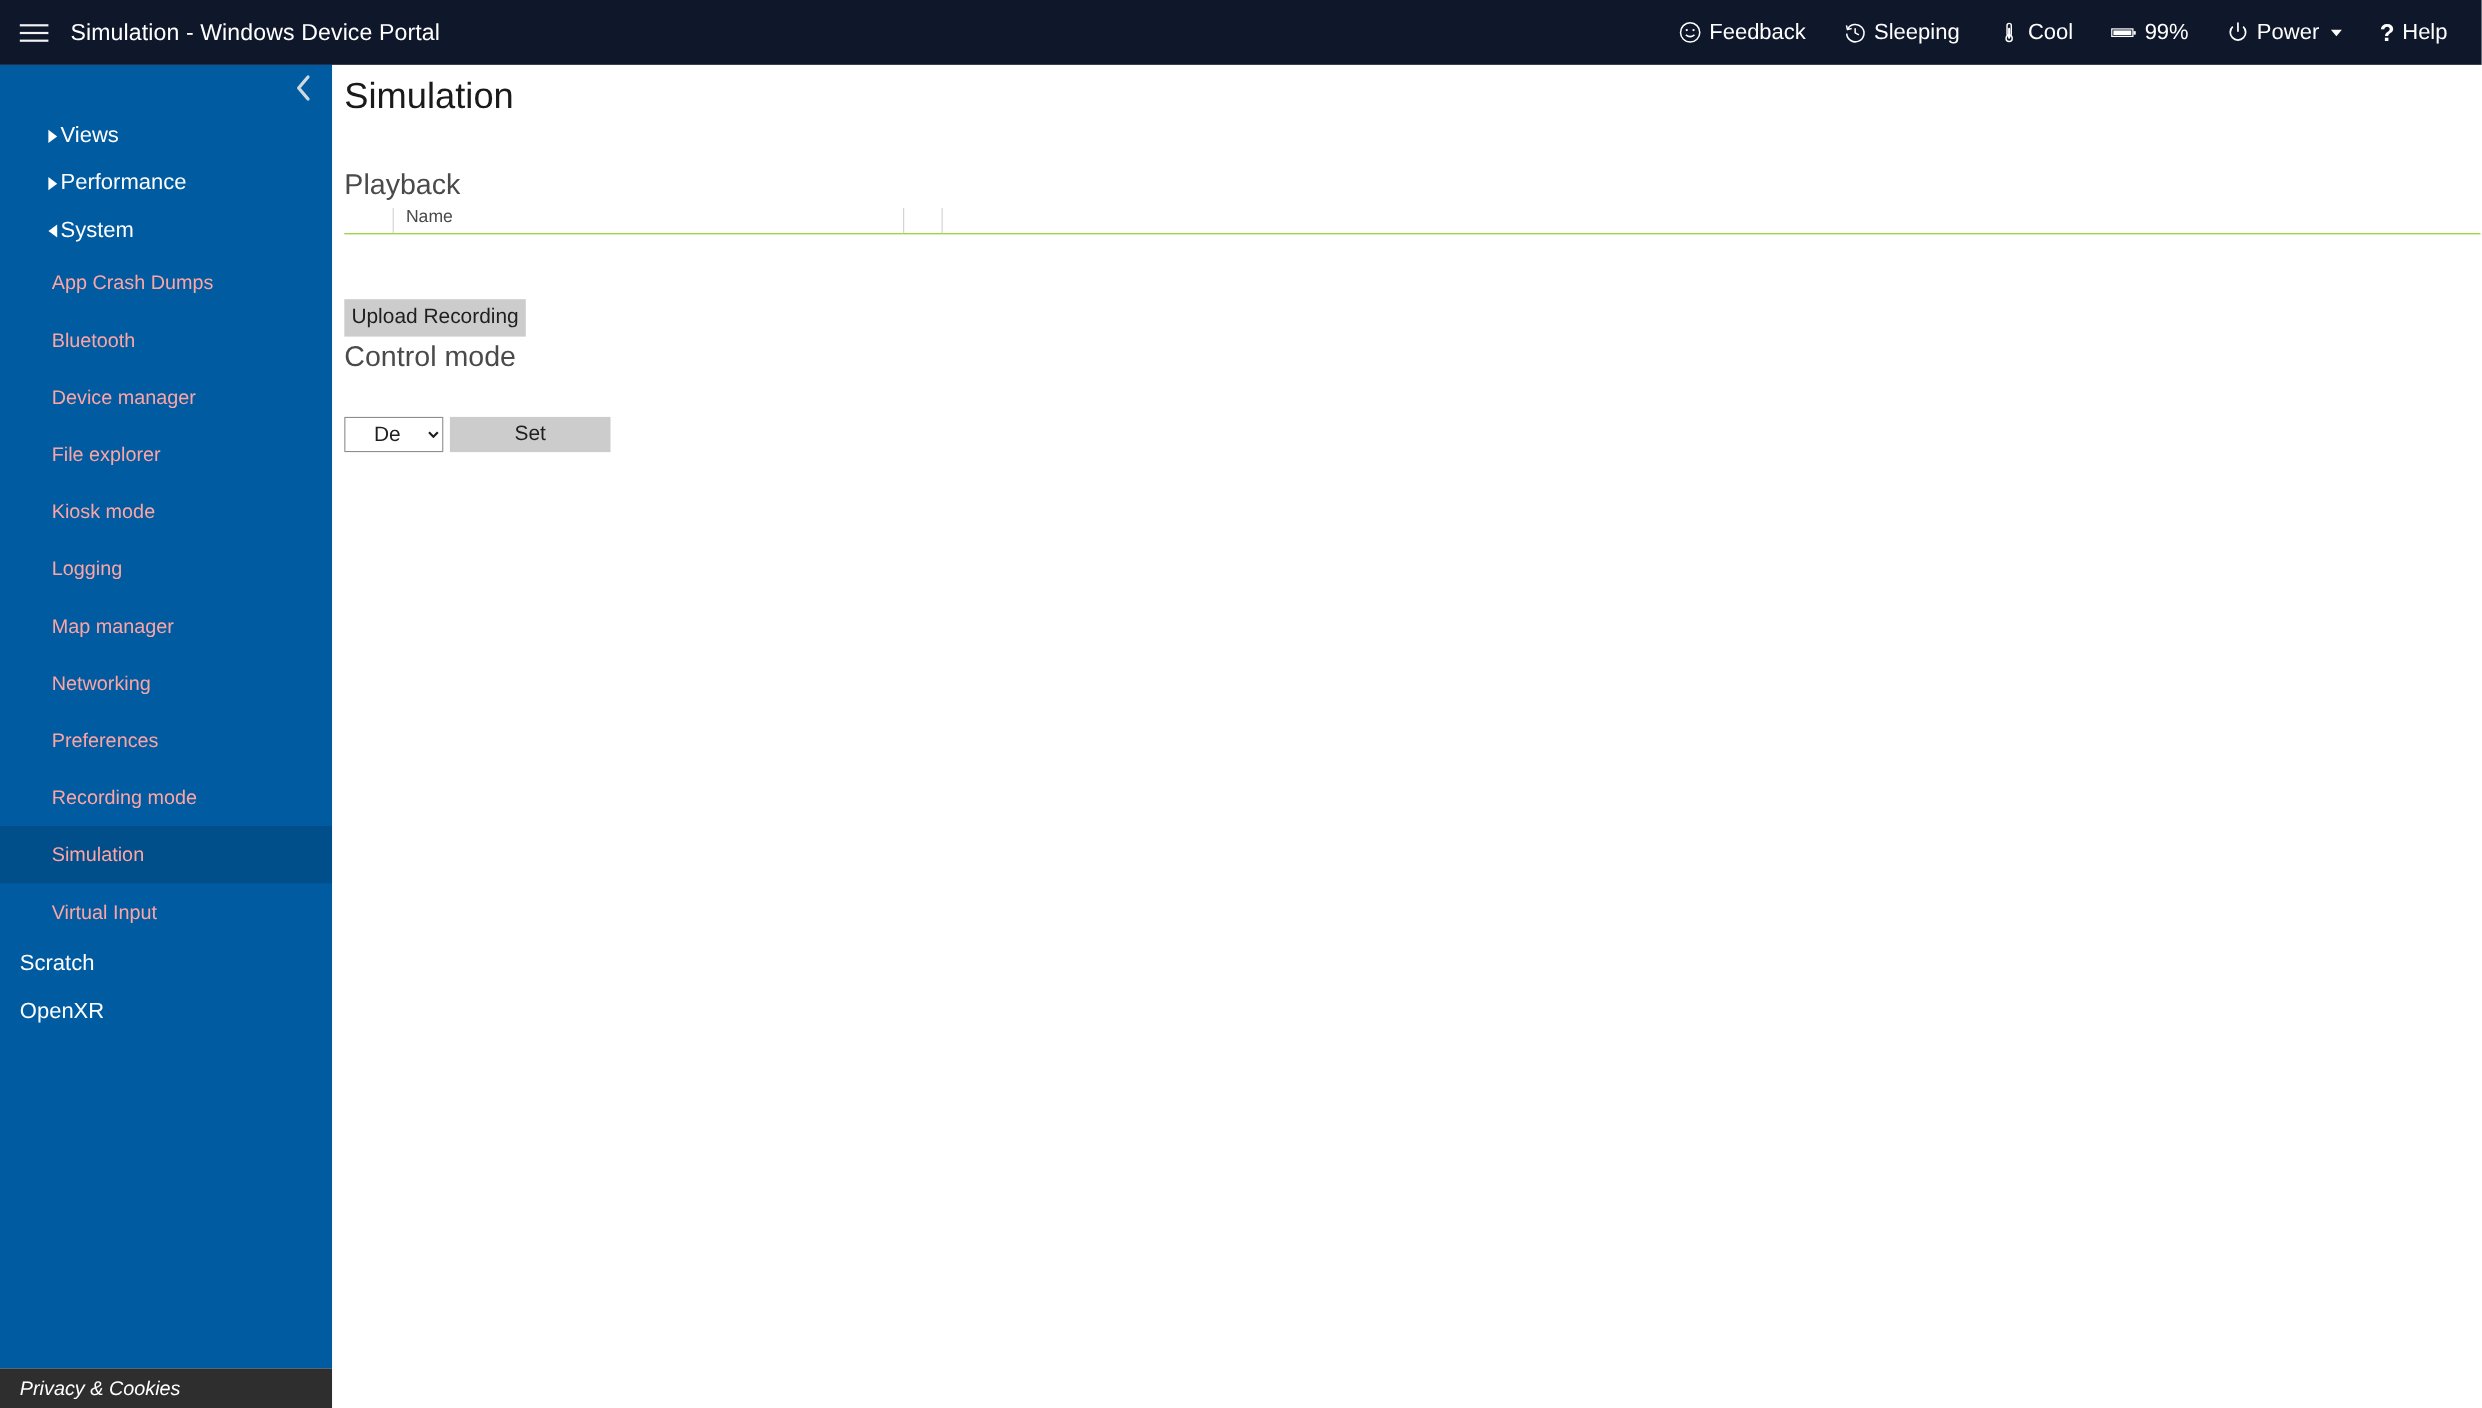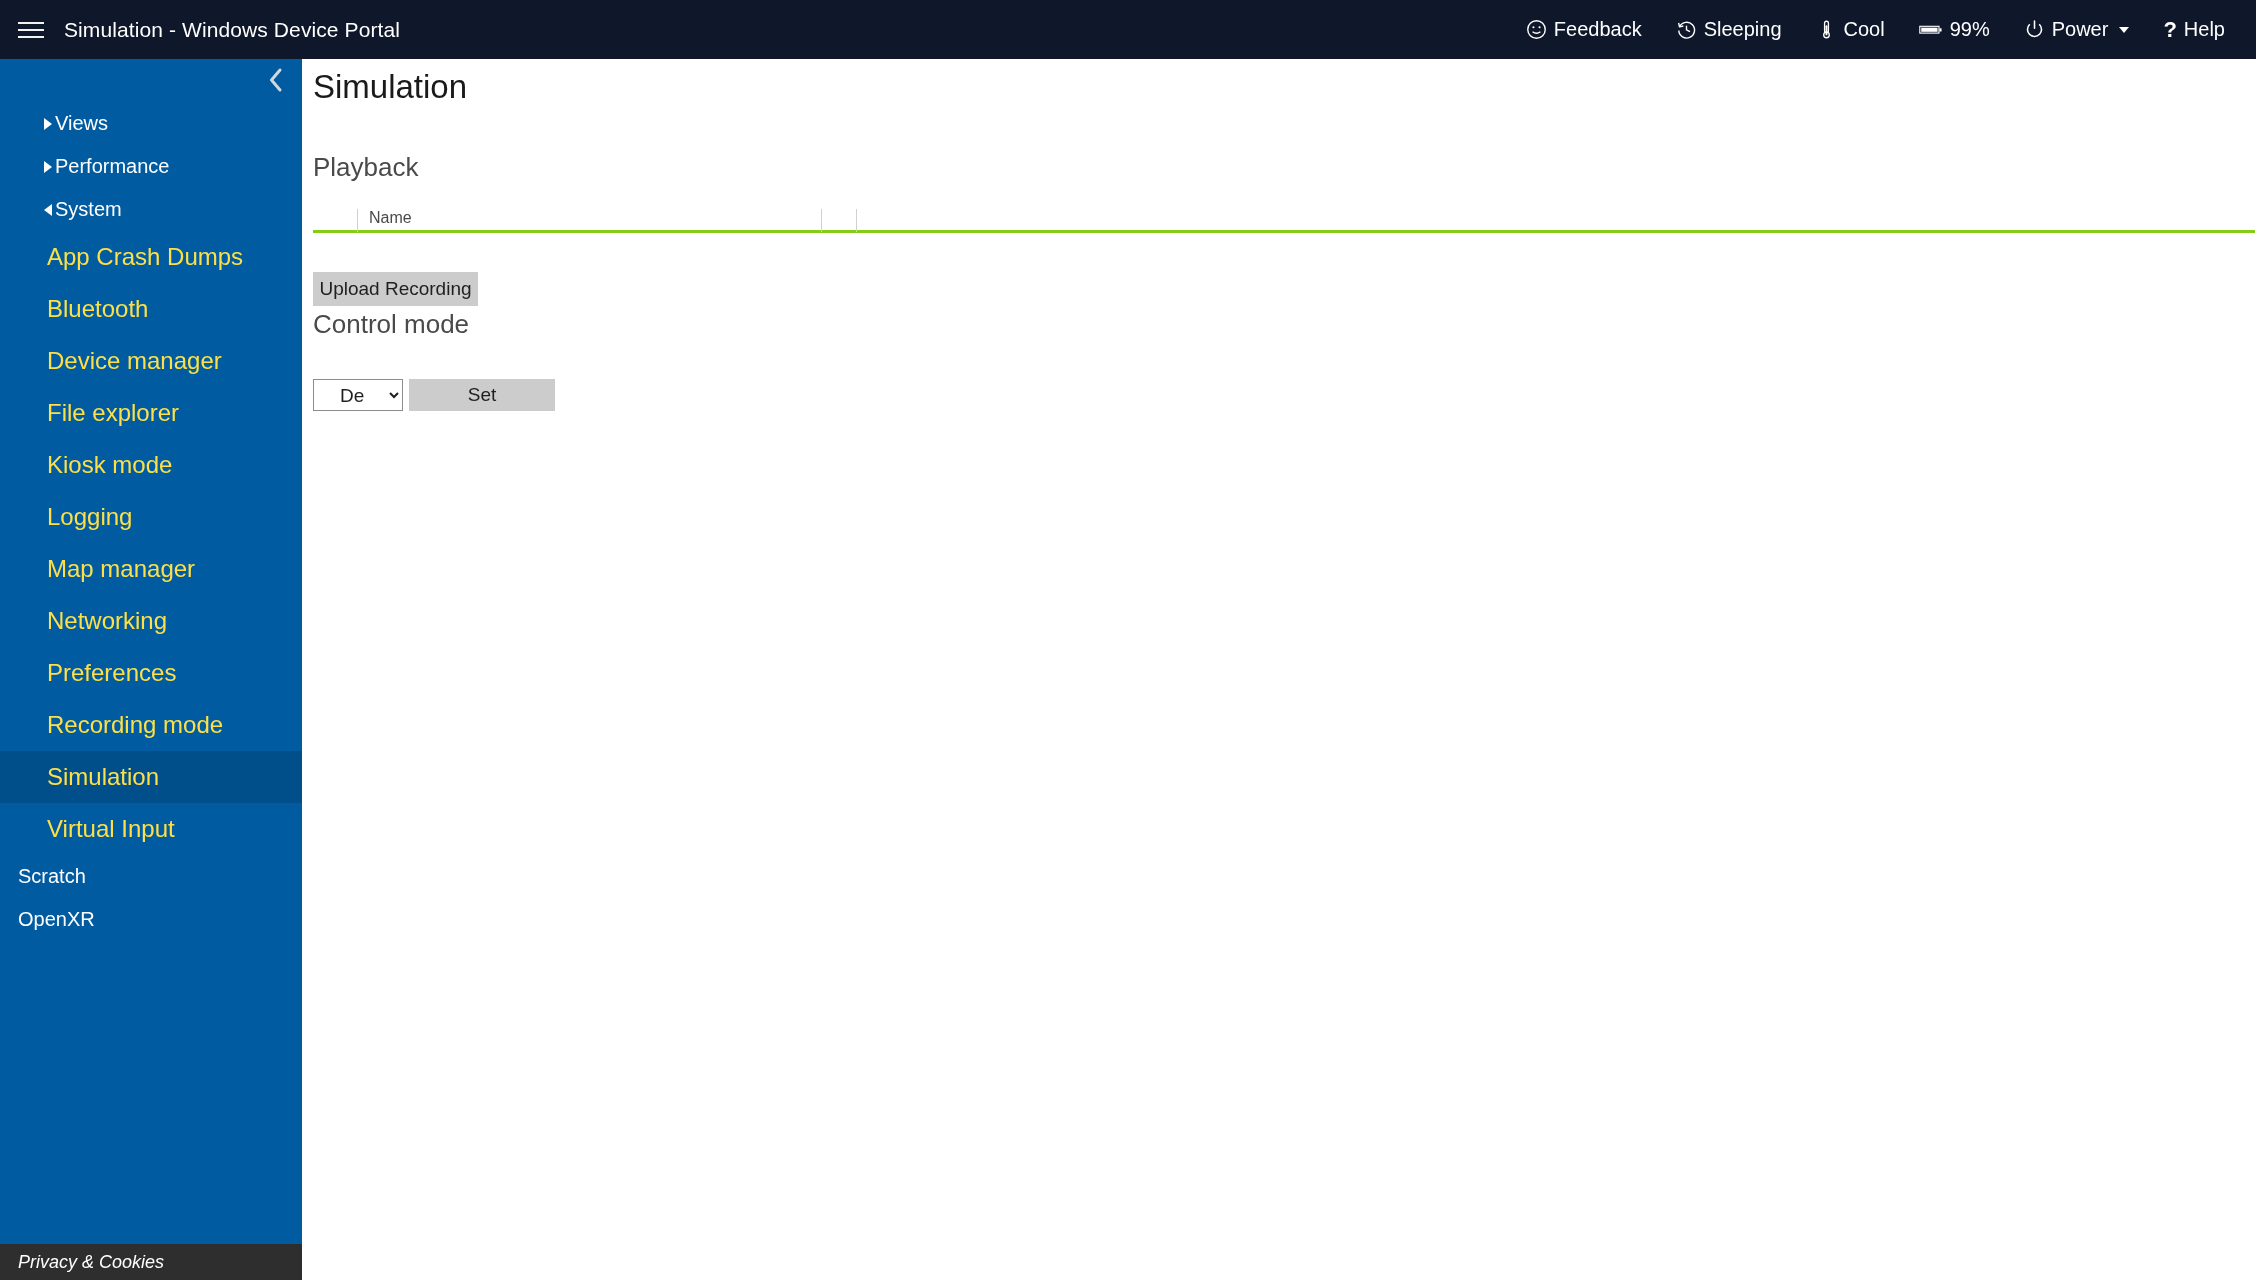--- a/index.html
+++ b/index.html
@@ -77,21 +77,21 @@
     border-top: 6px solid transparent; border-bottom: 6px solid transparent;
     border-left: 8px solid #ffffff;
   }
   .tri.expanded {
     border-top: 6px solid transparent; border-bottom: 6px solid transparent;
     border-right: 8px solid #ffffff;
   }
   .nav-child {
     display: flex; align-items: center;
     height: 52px; padding-left: 47px;
-    color: #fde047; font-size: 24px;
+    color: #fca5a5; font-size: 18px;
     cursor: pointer;
   }
   .nav-child.selected { background: #004e8a; }
   .nav-leaf {
     display: flex; align-items: center;
     height: 43px; padding-left: 18px;
     color: #ffffff; font-size: 20px;
     cursor: pointer;
   }
 
@@ -128,22 +128,21 @@
   #controlmode-head { top: 250px; }
 
   
   #playback-table {
     position: absolute; left: 11px; top: 127px;
     width: 1942px; height: 29px;
   }
   #thead-row {
     position: absolute; left: 0; top: 0;
     width: 100%; height: 27px;
-    border-bottom: 3px solid #84cc16;
-    margin-top: 20px;
+    border-bottom: 1px solid #84cc16;
   }
   .vsep { position: absolute; top: 3px; width: 1px; height: 23px; background: #d0d0d0; }
   #vsep-1 { left: 44px; }
   #vsep-2 { left: 508px; }
   #vsep-3 { left: 543px; }
   #th-name {
     position: absolute; left: 56px; top: 3px;
     font-size: 16px; color: #4a4a4a; white-space: nowrap;
   }
 

